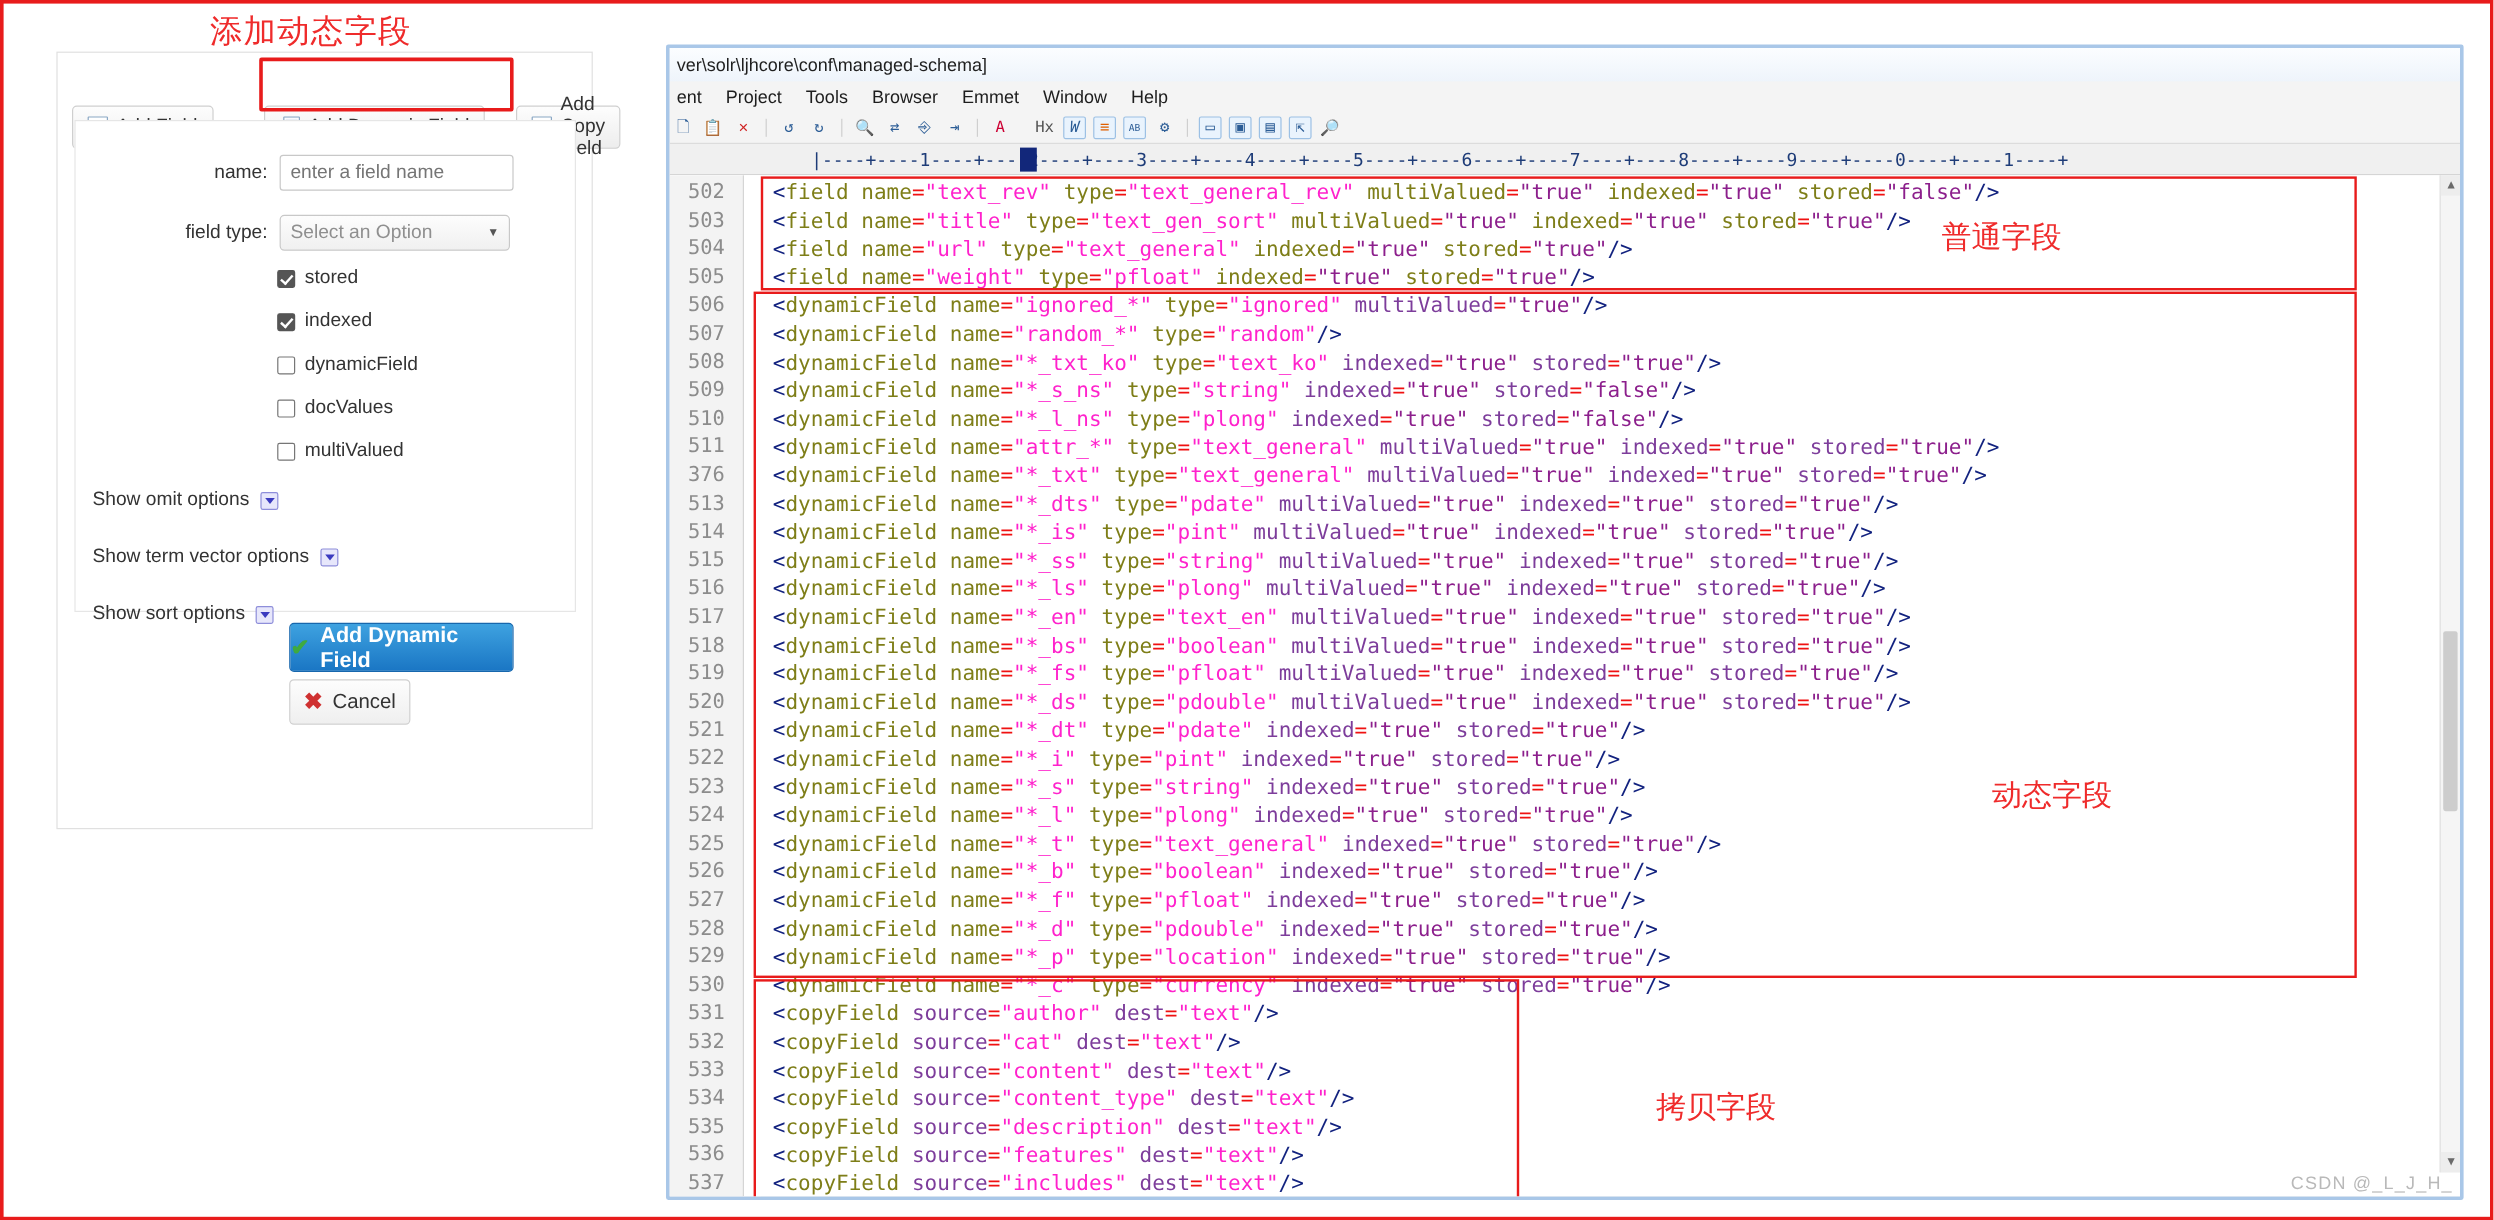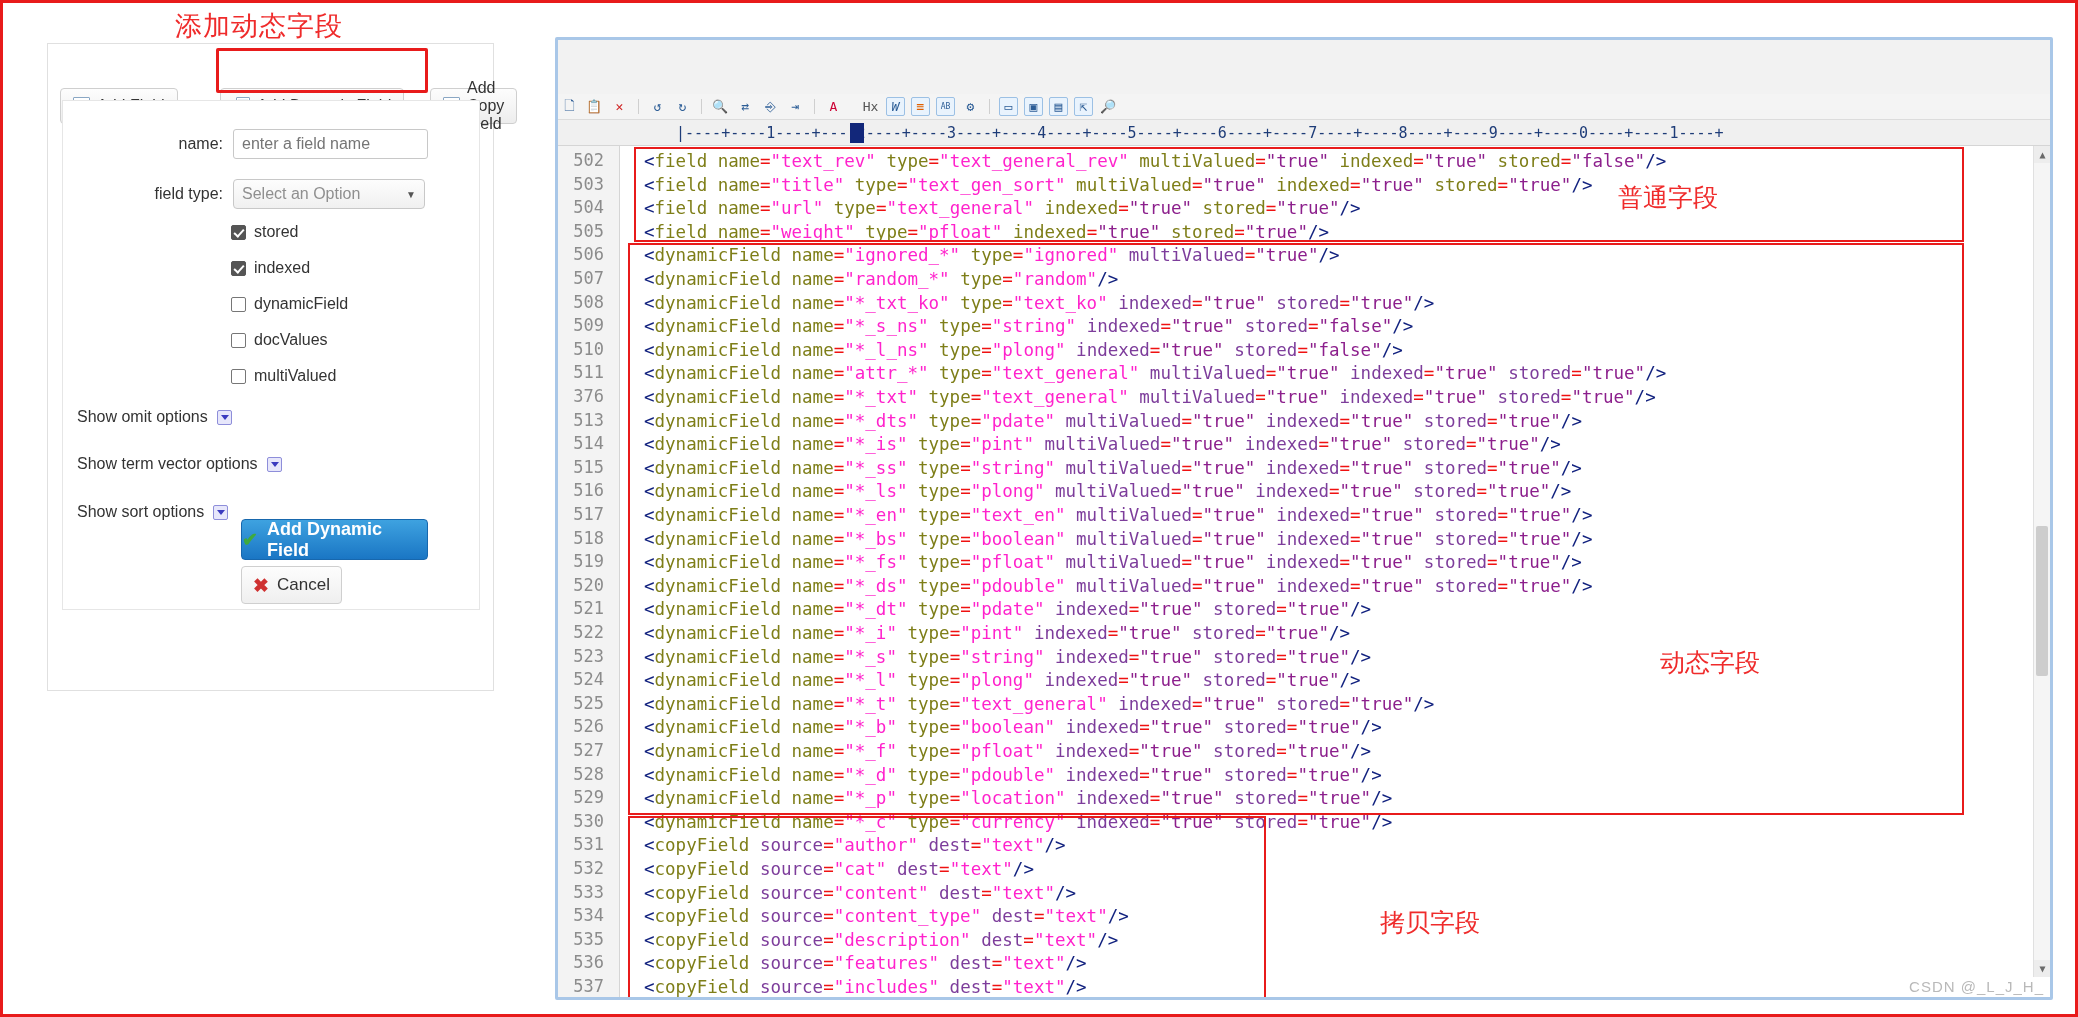--- a/index.html
+++ b/index.html
@@ -54,21 +54,21 @@
     content:""; position:absolute; left:2px; top:3px; right:3px; height:1px;
     background:#6f95bb; box-shadow:0 3px 0 #6f95bb, 0 6px 0 #6f95bb, 0 9px 0 #6f95bb;
   }
   .doc-ico.stack i:nth-child(1){ left:3px; top:0; right:0; bottom:4px; background:#e9eff6; }
   .doc-ico.stack i:nth-child(2){ left:0; top:4px; right:3px; bottom:0; }
   .doc-ico.arrow i:after{
     content:"\2192"; position:absolute; left:1px; top:-2px; font-size:12px; color:#3f6f9f;
   }
 
   .form-box {
-    position:absolute; left:14px; top:56px; width:418px; height:510px;
+    position:absolute; left:14px; top:56px; width:418px; height:410px;
     border:1px solid #e6e6e6; background:#fff;
   }
   .frow { position:absolute; display:flex; align-items:center; }
   .flabel { font-size:16px; color:#333; text-align:right; }
   .ftext {
     width:195px; height:30px; border:1px solid #c8c8c8; border-radius:3px;
     background:#fff; font-size:16px; color:#9a9a9a; padding:0 8px;
     font-family:"Liberation Sans", sans-serif; outline:none;
   }
   .fselect {
@@ -321,21 +321,33 @@
           <span class="cross">✖</span>
           <span>Cancel</span>
         </div>
 
       </div>
     </div>
   </div>
 
   <div id="editor">
 
-
+    <div class="ed-title">
+      <span>ver\solr\ljhcore\conf\managed-schema]</span>
+    </div>
+
+    <div class="ed-menu">
+      <span>ent</span>
+      <span>Project</span>
+      <span>Tools</span>
+      <span>Browser</span>
+      <span>Emmet</span>
+      <span>Window</span>
+      <span>Help</span>
+    </div>
 
     <div class="ed-toolbar">
       <span class="tb">🗋</span>
       <span class="tb">📋</span>
       <span class="tb" style="color:#cf2222;">✕</span>
       <span class="tb sep"></span>
       <span class="tb">↺</span>
       <span class="tb">↻</span>
       <span class="tb sep"></span>
       <span class="tb">🔍</span>

